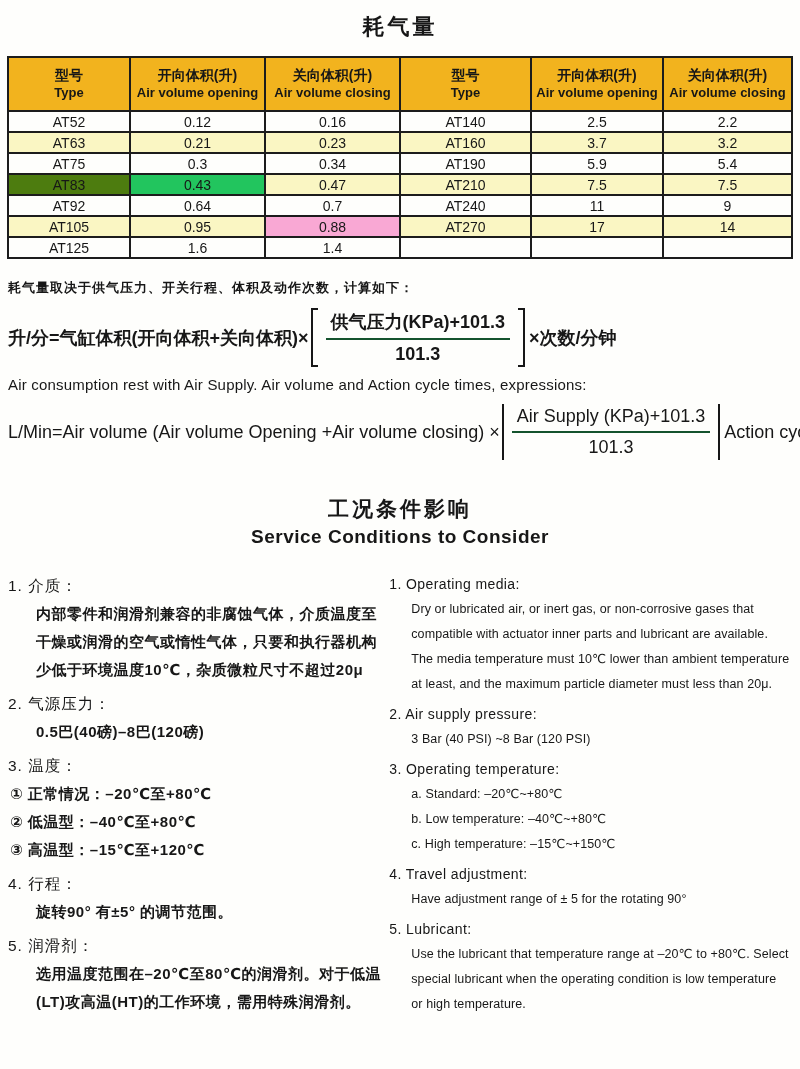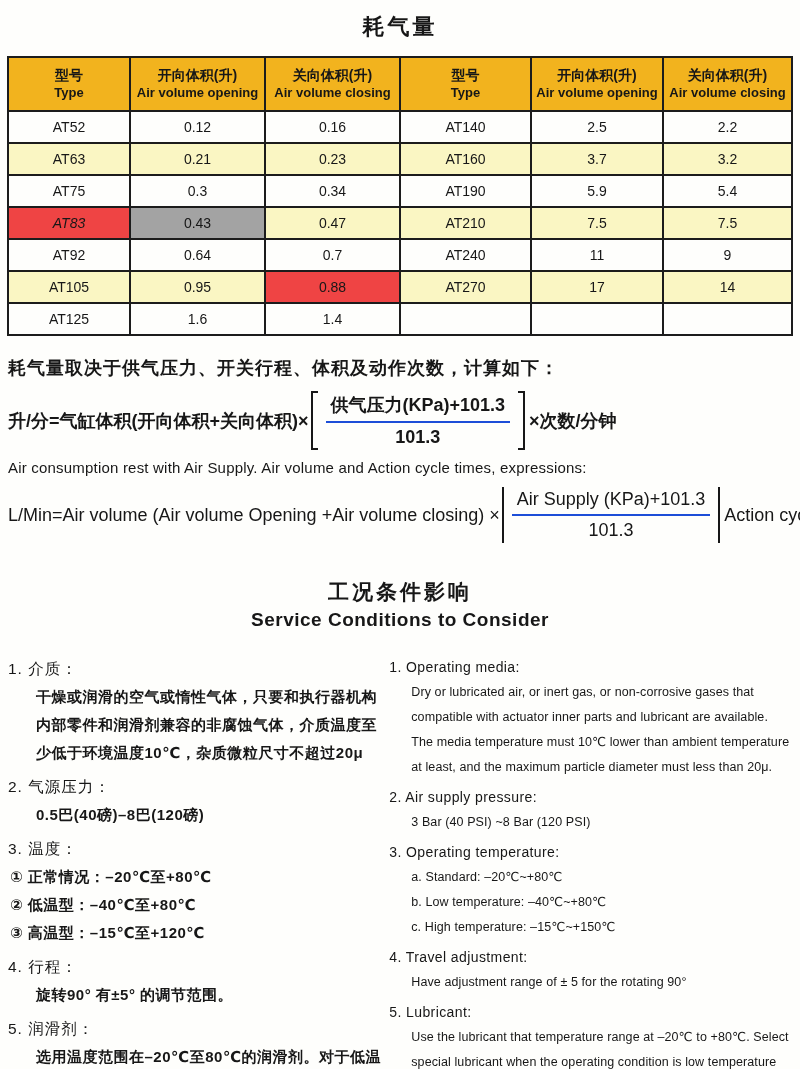--- a/index.html
+++ b/index.html
@@ -20,37 +20,37 @@
   table.air-table {
     width:784px; margin:14px auto 0; border-collapse:collapse; table-layout:fixed;
   }
   .air-table th, .air-table td {
     border:2px solid #1c1c1c; text-align:center; vertical-align:middle;
   }
   .air-table thead th {
     height:54px; font-weight:bold; font-size:14px; line-height:1.3; padding:2px;
   }
   .th-en { font-size:13px; font-weight:bold; }
-  .air-table tbody td { height:32px; font-size:14px; }
+  .air-table tbody td { height:21px; font-size:14px; }
 
   
   .notes { margin:20px 8px 0; }
-  .note-zh { font-size:18px; font-weight:bold; letter-spacing:1px; }
+  .note-zh { font-size:13px; font-weight:bold; letter-spacing:1px; }
   .formula {
     display:flex; align-items:center; margin:10px 0 8px; font-size:18px;
     white-space:nowrap;
   }
   .formula.zh { font-weight:bold; }
   .formula .lhs { margin-right:2px; }
   .formula .rhs { margin-left:4px; }
   .bracket { width:7px; align-self:stretch; margin:1px 0; }
   .bracket.left  { border-left:2px solid #171717; border-top:2px solid #171717; border-bottom:2px solid #171717; }
   .bracket.right { border-right:2px solid #171717; border-top:2px solid #171717; border-bottom:2px solid #171717; }
   .frac { display:flex; flex-direction:column; align-items:center; padding:3px 8px; }
-  .frac .num { border-bottom:2px solid #1d4ed8; padding:0 5px 4px; }
+  .frac .num { border-bottom:2px solid #14532d; padding:0 5px 4px; }
   .frac .den { padding-top:4px; }
   .note-en { font-size:15px; margin-top:4px; letter-spacing:0.2px; }
 
   
   .sec2-titles { margin-top:34px; text-align:center; }
   .sec2-titles .title-zh { font-size:21px; }
   .cols { display:flex; margin:24px 6px 0 8px; }
   .col { min-width:0; }
   .col.left  { flex:0 0 48%; }
   .col.right { flex:0 0 52%; padding-left:4px; }
@@ -132,39 +132,39 @@
         </tr>
         <tr>
           <td>AT75</td>
           <td>0.3</td>
           <td>0.34</td>
           <td>AT190</td>
           <td>5.9</td>
           <td>5.4</td>
         </tr>
         <tr>
-          <td style="background: #ef4444; font-style: italic;">AT83</td>
-          <td style="background: #a3a3a3;">0.43</td>
+          <td style="background: #4d7c0f;">AT83</td>
+          <td style="background: #22c55e;">0.43</td>
           <td style="background: rgb(250, 246, 195);">0.47</td>
           <td style="background: rgb(250, 246, 195);">AT210</td>
           <td style="background: rgb(250, 246, 195);">7.5</td>
           <td style="background: rgb(250, 246, 195);">7.5</td>
         </tr>
         <tr>
           <td>AT92</td>
           <td>0.64</td>
           <td>0.7</td>
           <td>AT240</td>
           <td>11</td>
           <td>9</td>
         </tr>
         <tr>
           <td style="background: rgb(250, 246, 195);">AT105</td>
           <td style="background: rgb(250, 246, 195);">0.95</td>
-          <td style="background: #ef4444;">0.88</td>
+          <td style="background: #f9a8d4;">0.88</td>
           <td style="background: rgb(250, 246, 195);">AT270</td>
           <td style="background: rgb(250, 246, 195);">17</td>
           <td style="background: rgb(250, 246, 195);">14</td>
         </tr>
         <tr>
           <td>AT125</td>
           <td>1.6</td>
           <td>1.4</td>
           <td></td>
           <td></td>
@@ -203,22 +203,22 @@
 
   <div class="sec-titles sec2-titles">
     <div class="title-zh">工况条件影响</div>
     <div class="title-en">Service Conditions to Consider</div>
   </div>
 
   <div class="cols">
     <div class="col left" id="col-left">
         <div class="item">
           <div class="item-heading">1. 介质：</div>
+          <div class="item-line">内部零件和润滑剂兼容的非腐蚀气体，介质温度至</div>
           <div class="item-line">干燥或润滑的空气或惰性气体，只要和执行器机构</div>
-          <div class="item-line">内部零件和润滑剂兼容的非腐蚀气体，介质温度至</div>
           <div class="item-line">少低于环境温度10℃，杂质微粒尺寸不超过20μ</div>
         </div>
         <div class="item">
           <div class="item-heading">2. 气源压力：</div>
           <div class="item-line">0.5巴(40磅)–8巴(120磅)</div>
         </div>
         <div class="item flush">
           <div class="item-heading">3. 温度：</div>
           <div class="item-line">① 正常情况：–20℃至+80℃</div>
           <div class="item-line">② 低温型：–40℃至+80℃</div>

